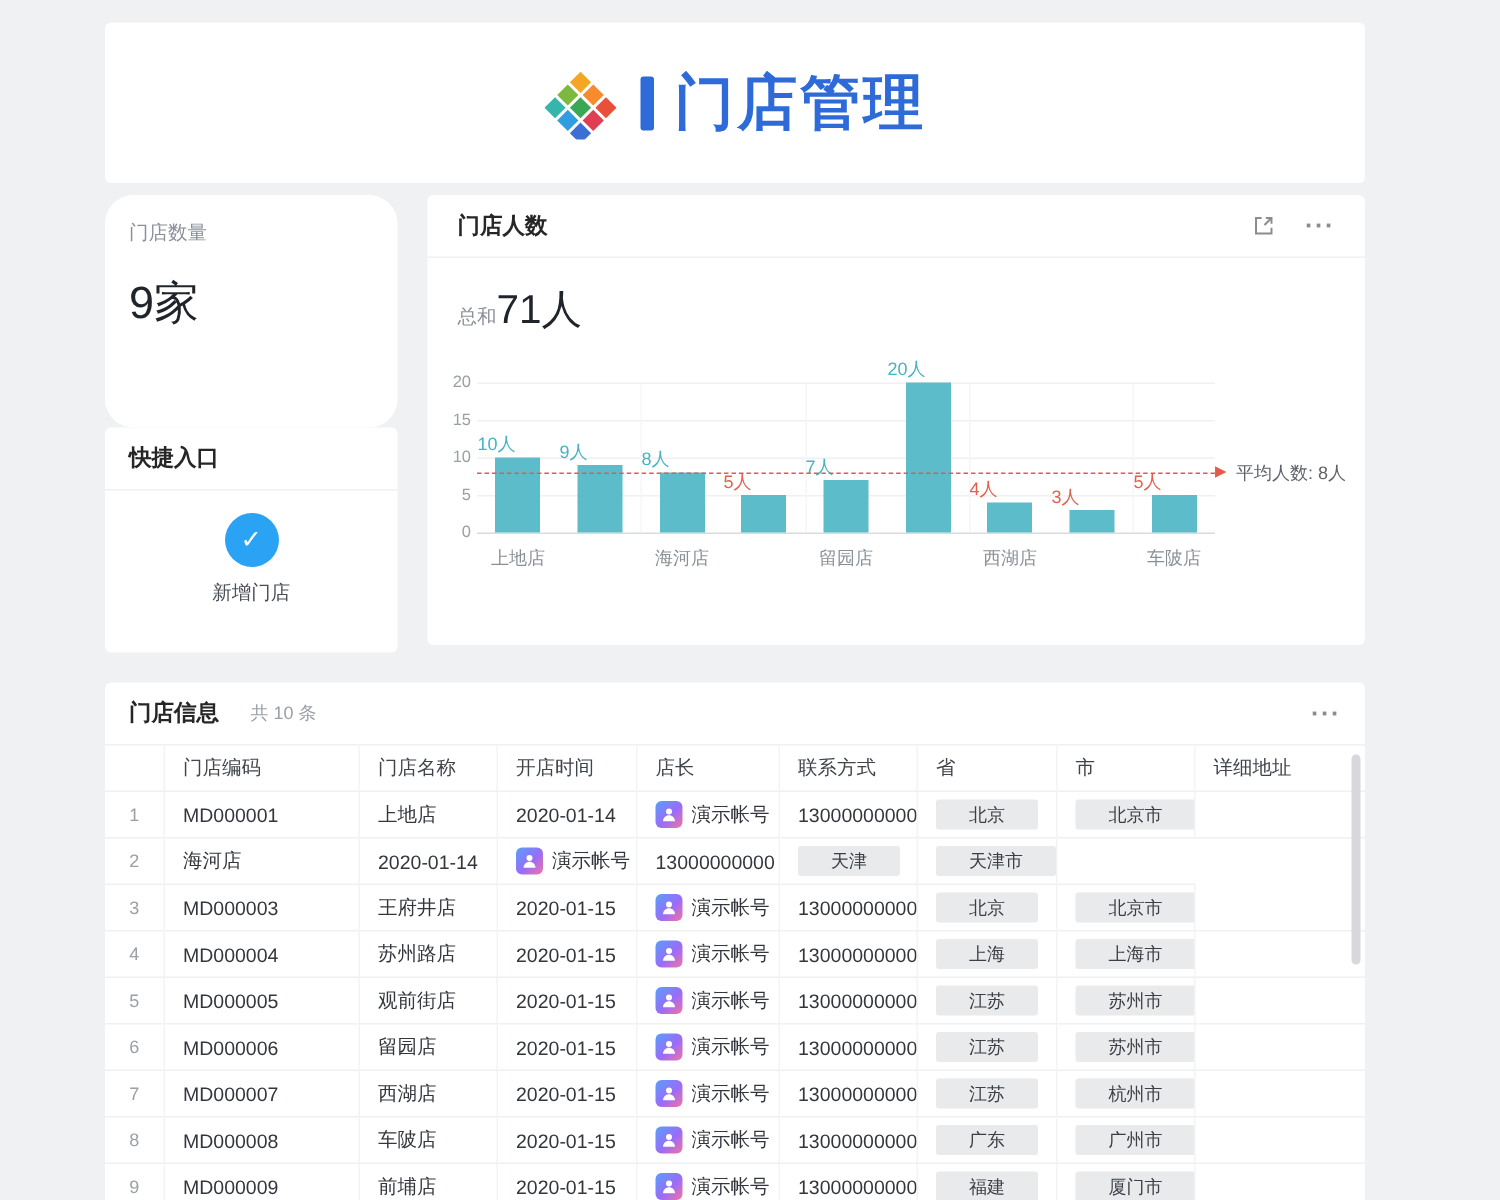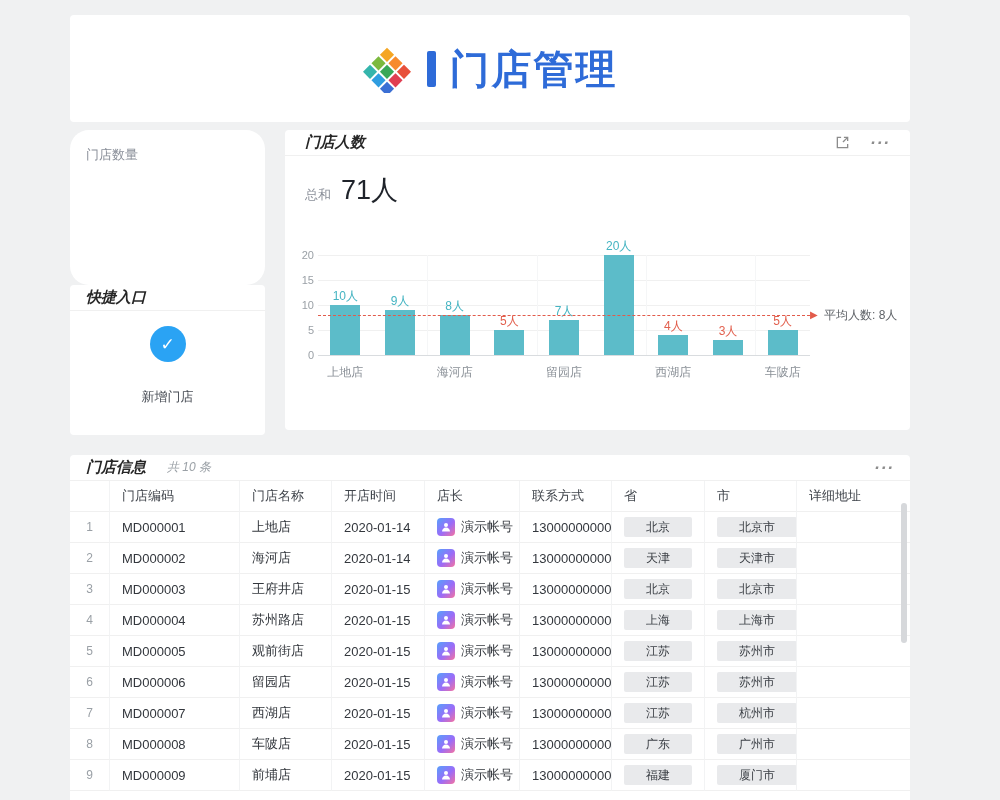--- a/index.html
+++ b/index.html
@@ -19,44 +19,44 @@
   .title-accent { width:9px; height:36px; background:#2e6bd8; border-radius:2px; margin-right:14px; }
   .app-title { font-size:40px; font-weight:700; color:#2e6bd8; letter-spacing:2px; line-height:1; }
 
   
   .stat-card { left:70px; top:130px; width:195px; height:155px; padding:16px;border-radius:19px; }
   .stat-label { font-size:13px; color:#8a8f99; }
   .stat-value { font-size:30px; color:#1f232a; margin-top:18px; }
 
   
   .quick-card { left:70px; top:285px; width:195px; height:150px; }
-  .card-header { height:26px; display:flex; align-items:center; padding:0 16px; border-bottom:1px solid #f0f0f0;font-style:italic; }
+  .card-header { height:42px; display:flex; align-items:center; padding:0 16px; border-bottom:1px solid #f0f0f0; }
   .card-title { font-size:15px; font-weight:600; color:#262626; }
   .quick-item { margin-top:15px; display:flex; flex-direction:column; align-items:center; cursor:pointer; }
   .quick-icon { width:36px; height:36px; border-radius:50%; background:#2aa3f4; color:#fff;
     display:flex; align-items:center; justify-content:center; font-size:17px; font-weight:700; }
-  .quick-label { margin-top:26px; font-size:13px; color:#4a4f57; }
+  .quick-label { margin-top:8px; font-size:13px; color:#4a4f57; }
 
   
   .chart-card { left:285px; top:130px; width:625px; height:300px; }
   .chart-card .card-header { padding:0 20px; justify-content:space-between; }
   .header-icons { display:flex; align-items:center; gap:20px; margin-left:auto; }
   .icon-btn { display:flex; align-items:center; cursor:pointer; }
   .more { font-size:17px; font-weight:700; letter-spacing:1px; color:#8c8c8c; cursor:pointer; line-height:1; }
-  .sum-row { padding:16px 20px 0; display:flex; align-items:baseline; gap:10px; }
+  .sum-row { padding:16px 20px 0; display:flex; align-items:baseline; }
   .sum-label { font-size:13px; color:#8a8f99; }
   .sum-value { font-size:27px; color:#1f232a; }
 
   .plot { position:absolute; left:15px; top:100px; width:608px; height:170px; }
   .gridline { position:absolute; height:1px; background:#f0f0f0; }
   .vgrid { position:absolute; top:25px; height:100px; width:1px; background:#f5f6f7; }
   .ylabel { position:absolute; left:0; width:14px; text-align:right; font-size:11px; color:#9aa0a6; line-height:12px; }
   .xlabel { position:absolute; text-align:center; font-size:12px; color:#8a9097; }
   .bar { position:absolute; width:30px; }
-  .bar-label { position:absolute; width:54px; text-align:center; font-size:12px; }
+  .bar-label { position:absolute; width:54px; text-align:left; font-size:12px; }
   .avgline { position:absolute; height:0; }
   .avg-arrow { position:absolute; font-size:10px; line-height:12px; }
   .avg-label { position:absolute; font-size:12px; color:#5f6368; white-space:nowrap; }
 
   
   .table-card { left:70px; top:455px; width:840px; height:360px; overflow:hidden; }
   .table-card .card-header { padding:0 16px; }
   .count { font-size:12px; color:#9aa0a6; margin-left:21px; }
   .thead, .trow { display:grid; grid-template-columns:40px 130px 92px 93px 95px 92px 93px 92px 1fr; height:31px; }
   .td { display:flex; align-items:center; padding:0 12px; font-size:13px; color:#33373d;
@@ -91,20 +91,21 @@
           <rect x="33" y="33" width="10" height="10" fill="#3b6fd4"></rect>
         </g>
       </svg>
     </div>
     <div class="title-accent"></div>
     <h1 class="app-title">门店管理</h1>
   </div>
 
   <div class="card stat-card">
     <div class="stat-label">门店数量</div>
+    <div class="stat-value">9家</div>
   </div>
 
   <div class="card quick-card">
     <div class="card-header">
       <span class="card-title">快捷入口</span>
     </div>
     <div class="quick-item">
       <div class="quick-icon">
         <span>✓</span>
       </div>
@@ -207,21 +208,20 @@
           <div class="td">
             <span class="badge">北京</span>
           </div>
           <div class="td">
             <span class="badge">北京市</span>
           </div>
           <div class="td"></div>
         </div>
         <div class="trow">
           <div class="td num">2</div>
-          <div class="td">MD000002</div>
           <div class="td">海河店</div>
           <div class="td">2020-01-14</div>
           <div class="td"><span class="avatar">
               <svg viewBox="0 0 24 24" width="12" height="12">
   <circle cx="12" cy="8" r="4" fill="#fff"></circle>
   <path d="M4 21c0-4.4 3.6-8 8-8s8 3.6 8 8z" fill="#fff"></path>
               </svg>
             </span>演示帐号</div>
           <div class="td">13000000000</div>
           <div class="td">

